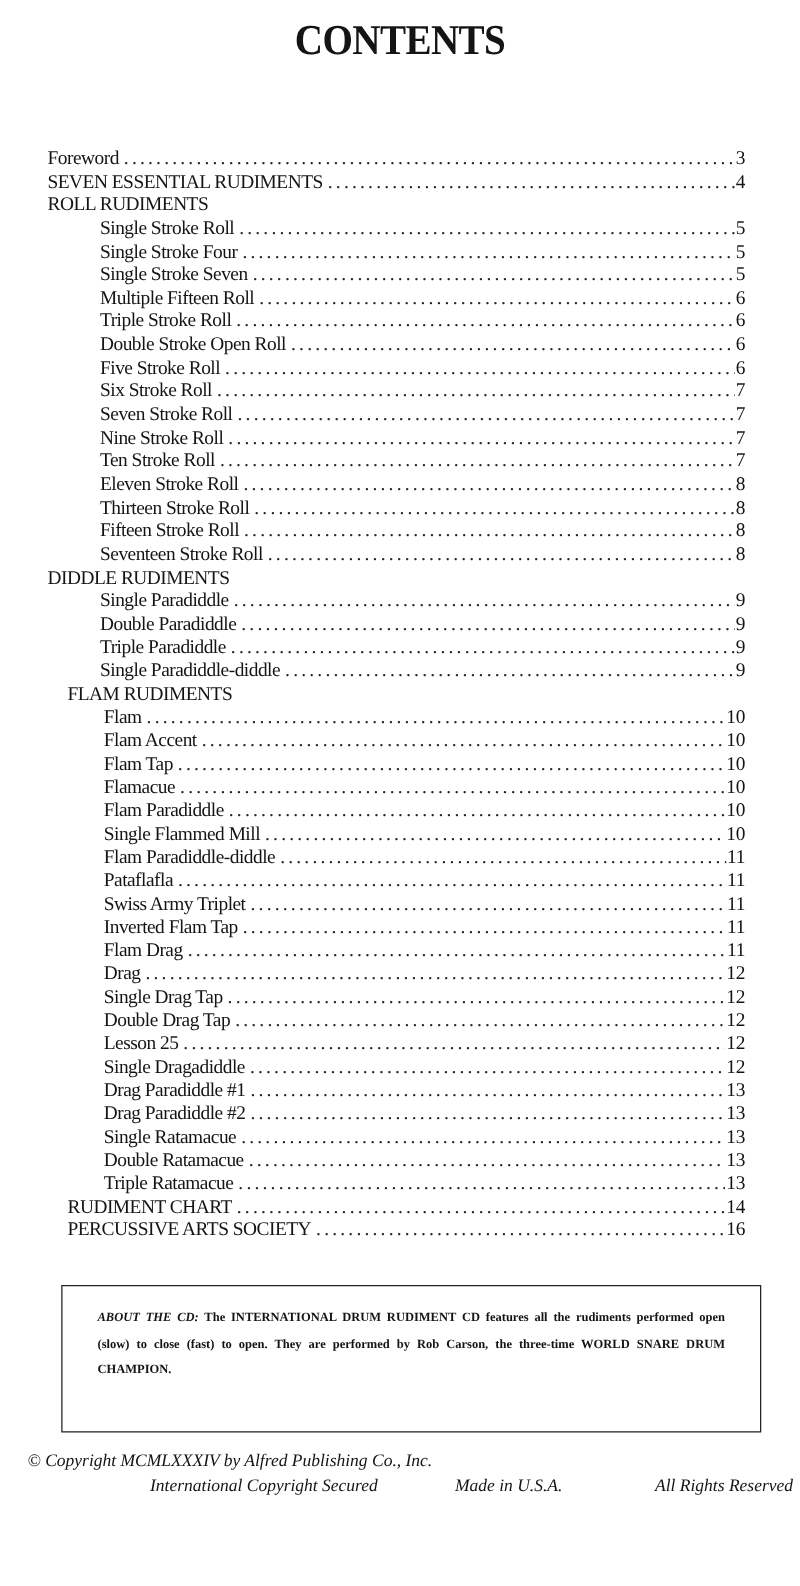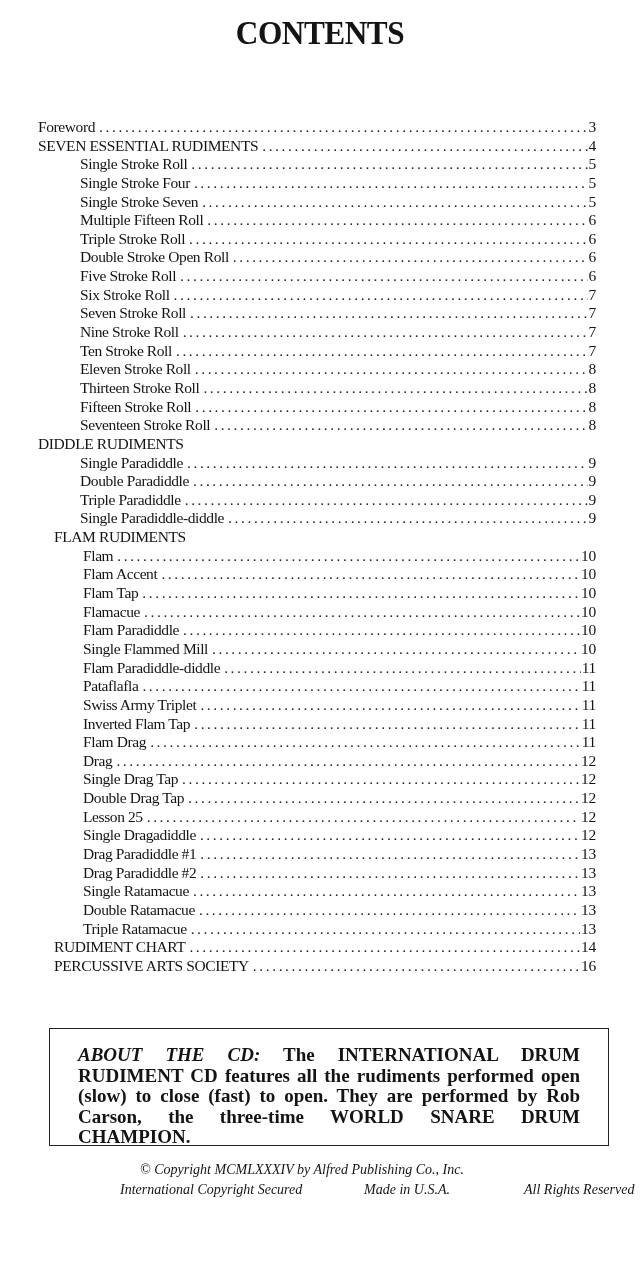--- a/index.html
+++ b/index.html
@@ -39,29 +39,29 @@
     content: ". . . . . . . . . . . . . . . . . . . . . . . . . . . . . . . . . . . . . . . . . . . . . . . . . . . . . . . . . . . . . . . . . . . . . . . . . . . . . . . . . . . . . . . . . . . . . . . . . . . . . . . . . . . . . . .";
     letter-spacing: 0px; word-spacing: -1.3px;
   }
   .page { flex: 0 0 auto; letter-spacing: -0.3px; }
   .cd-box {
     position: absolute; left: 49px; top: 1028px; width: 560px; height: 118px;
     border: 1.5px solid #222; box-sizing: border-box;
   }
   .cd-text {
     position: absolute; left: 28px; right: 28px; top: 16px;
-    font-size: 19px; line-height: 20.5px; font-weight: bold;
+    font-size: 10px; line-height: 20.5px; font-weight: bold;
     text-align: justify; word-spacing: 1px;
   }
   .cd-lead { font-style: italic; font-weight: bold; }
   .footer {
     position: absolute; top: 1162px; left: 0; width: 640px;
     font-style: italic; font-size: 14px;
   }
-  .footer .line1 { position: absolute; left: 0; width: 560px; text-align: center; top: 0; }
+  .footer .line1 { position: absolute; left: 0; width: 560px; text-align: left; top: 0; }
   .footer .line1 span { position: relative; left: 22px; }
   .footer .f2 { position: absolute; top: 20px; margin-left: 36px; }
   .f2.left { left: 84px; }
   .f2.mid { left: 328px; }
   .f2.right { left: 488px; }
 </style>
 </head>
 <body>
 
 <h1 class="title">CONTENTS</h1>
@@ -72,20 +72,25 @@
         <span class="label">Foreword</span>
         <span class="leader"></span>
         <span class="page">3</span>
       </div>
     </div>
     <div class="row l1">
       <div class="inner">
         <span class="label">SEVEN ESSENTIAL RUDIMENTS</span>
         <span class="leader"></span>
         <span class="page">4</span>
+      </div>
+    </div>
+    <div class="row l1">
+      <div class="inner">
+        <span class="label">ROLL RUDIMENTS</span>
       </div>
     </div>
     <div class="row l2">
       <div class="inner">
         <span class="label">Single Stroke Roll</span>
         <span class="leader"></span>
         <span class="page">5</span>
       </div>
     </div>
     <div class="row l2">

